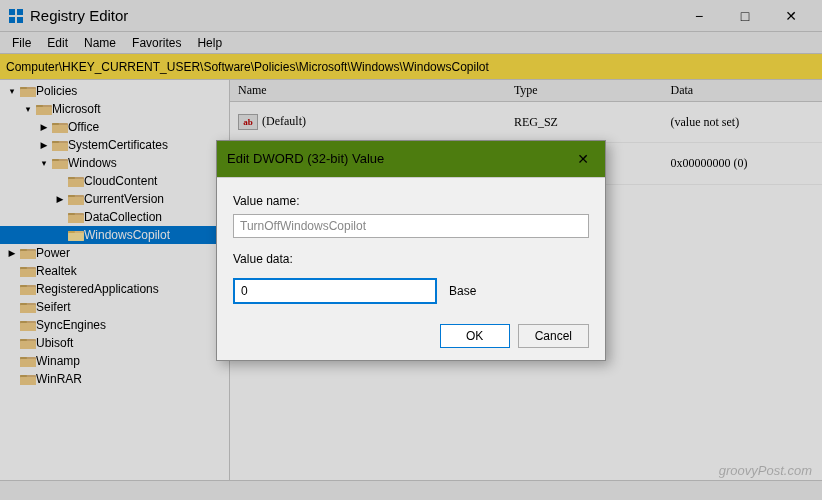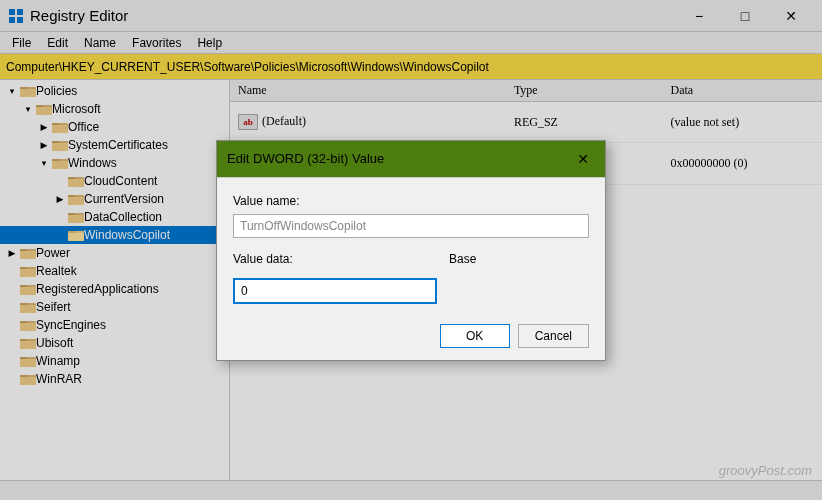--- a/index.html
+++ b/index.html
@@ -213,21 +213,21 @@
       font-size: 12px;
       background: #fff;
       border: 1px solid #aaa;
       color: #888;
       margin-bottom: 14px;
       outline: none;
     }
     .modal-row {
       display: flex;
       gap: 12px;
-      align-items: flex-start;
+      align-items: flex-end;
     }
     .modal-left {
       flex: 1;
     }
     .modal-right {
       width: 140px;
     }
     .value-data-input {
       width: 100%;
       padding: 4px 6px;
@@ -238,21 +238,21 @@
       margin-top: 6px;
     }
     .base-group {
       border: 1px solid #ccc;
       padding: 8px 10px;
       background: #fff;
       margin-top: 6px;
     }
     .base-title {
       font-size: 12px;
-      margin-bottom: 22px;
+      margin-bottom: 6px;
       color: #000;
     }
     .radio-row {
       display: flex;
       align-items: center;
       gap: 6px;
       margin-bottom: 4px;
       font-size: 12px;
     }
     .radio-row input[type=radio] {

